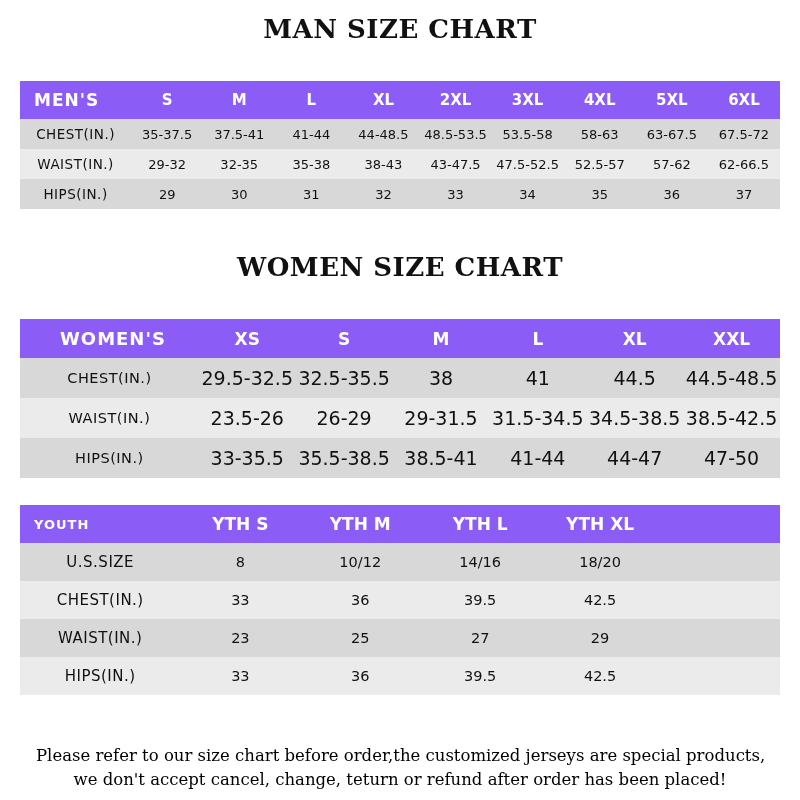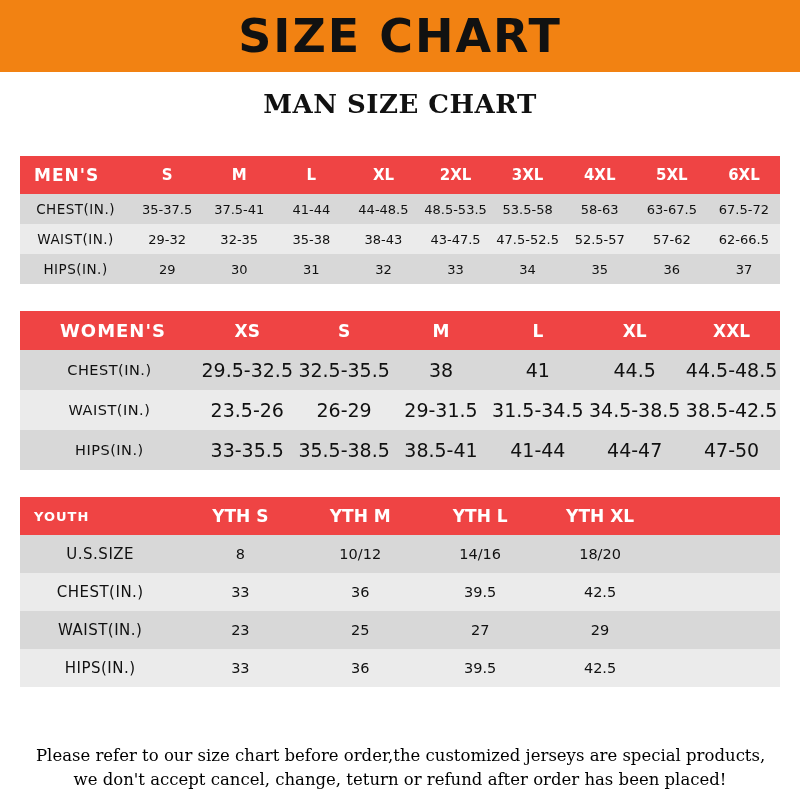--- a/index.html
+++ b/index.html
@@ -66,21 +66,21 @@
   }
   table.size-table th,
   table.size-table td {
     text-align: center;
     vertical-align: middle;
     font-family: "DejaVu Sans", sans-serif;
     color: #111111;
   }
   
   table.size-table thead tr {
-    background: #ef4444;
+    background: #8b5cf6;
   }
   table.size-table thead th {
     color: #ffffff;
     font-weight: bold;
     padding: 9px 2px;
     font-size: 15px;
   }
   table.size-table thead th.rowlabel {
     text-align: left;
     padding-left: 14px;
@@ -121,23 +121,20 @@
     font-size: 16.5px;
     line-height: 1.45;
   }
   .footer-note div { white-space: nowrap; }
 </style>
 </head>
 <body>
 
 <div class="page">
 
-  <div class="header-bar">
-    <div class="header-title">SIZE CHART</div>
-  </div>
 
   <div class="content">
 
     <div class="section-title t1">MAN SIZE CHART</div>
     <table class="size-table" id="men-table">
       <thead>
         <tr>
           <th class="rowlabel" style="width:13.5%">MEN'S</th>
           <th style="width:9.6%">S</th>
           <th style="width:9.6%">M</th>
@@ -183,20 +180,21 @@
           <td>32</td>
           <td>33</td>
           <td>34</td>
           <td>35</td>
           <td>36</td>
           <td>37</td>
         </tr>
       </tbody>
     </table>
 
+    <div class="section-title t2">WOMEN SIZE CHART</div>
     <table class="size-table" id="women-table">
       <thead>
         <tr>
           <th class="rowlabel" style="width:20%">WOMEN'S</th>
           <th style="width:13.3%">XS</th>
           <th style="width:13.3%">S</th>
           <th style="width:13.3%">M</th>
           <th style="width:13.3%">L</th>
           <th style="width:13.3%">XL</th>
           <th style="width:13.3%">XXL</th>

